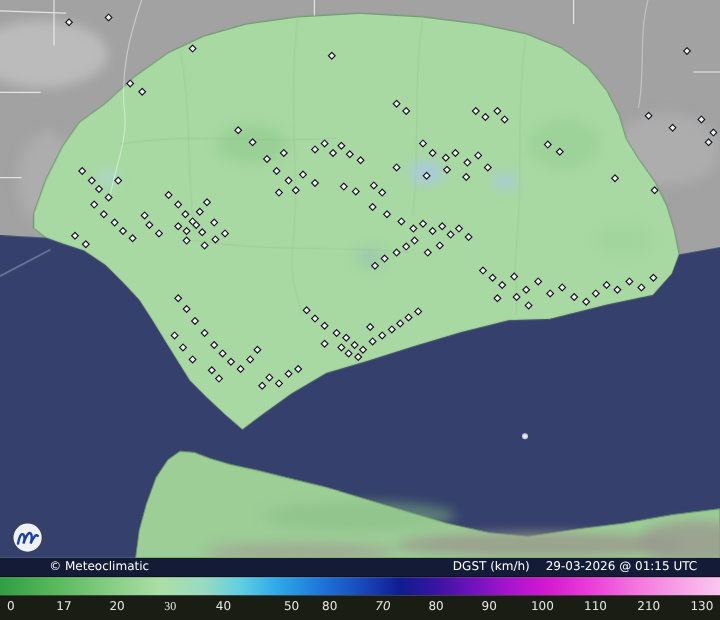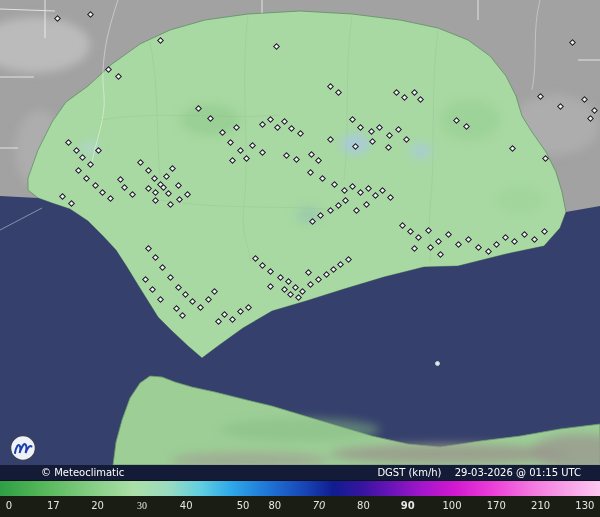--- a/index.html
+++ b/index.html
@@ -286,20 +286,20 @@
   <div class="ticksrow">
       <span class="tick" style="left: 9px;">0</span>
       <span class="tick" style="left: 53.3px;">17</span>
       <span class="tick" style="left: 97.6px;">20</span>
       <span class="tick" style="left: 141.9px; font-family: Liberation Serif, serif;">30</span>
       <span class="tick" style="left: 186.2px;">40</span>
       <span class="tick" style="left: 213px; margin-left: 30px;">50</span>
       <span class="tick" style="left: 274.8px;">80</span>
       <span class="tick" style="left: 319.1px; font-style: italic;">70</span>
       <span class="tick" style="left: 363.4px;">80</span>
-      <span class="tick" style="left: 407.7px; font-weight: bold;">90</span>
+      <span class="tick" style="left: 407.7px;">90</span>
       <span class="tick" style="left: 452px; text-align: center;">100</span>
-      <span class="tick" style="left: 496.3px;">170</span>
+      <span class="tick" style="left: 496.3px;">110</span>
       <span class="tick" style="left: 540.6px;">210</span>
       <span class="tick" style="left: 584.9px;">130</span>
     </div>
 
 </div>
 
 </body></html>

